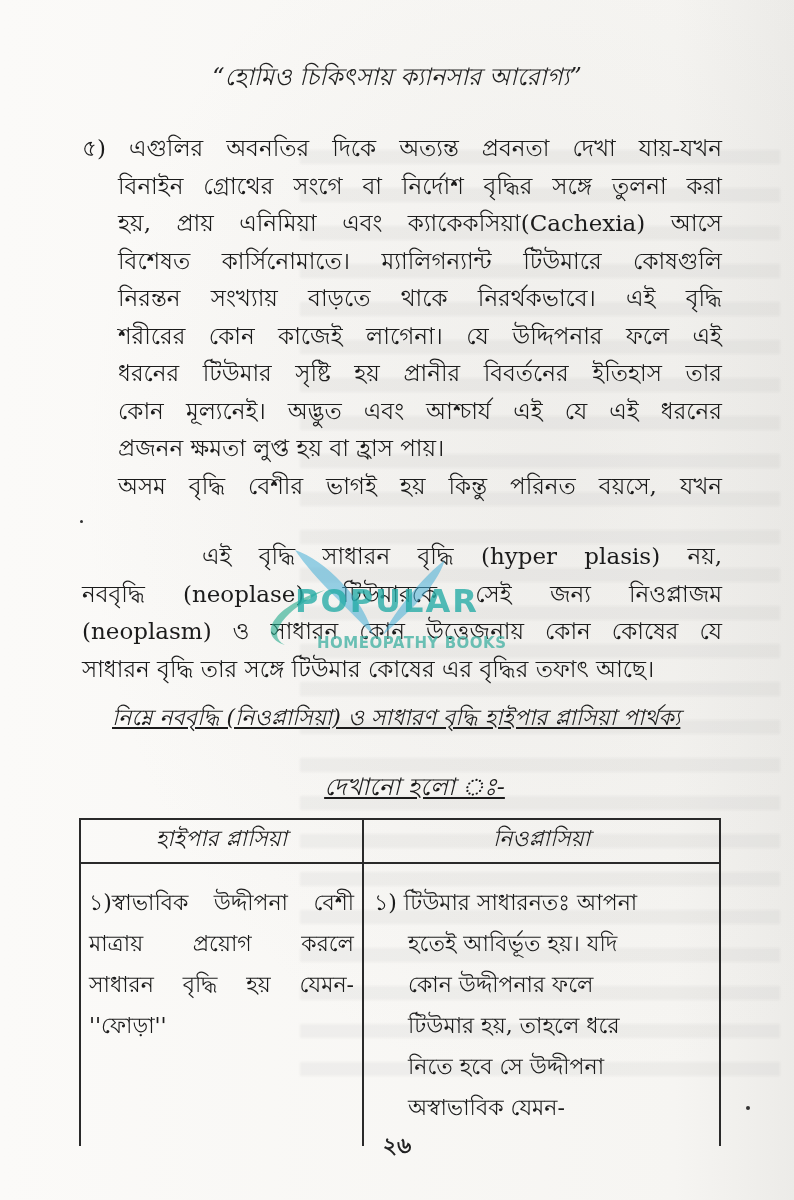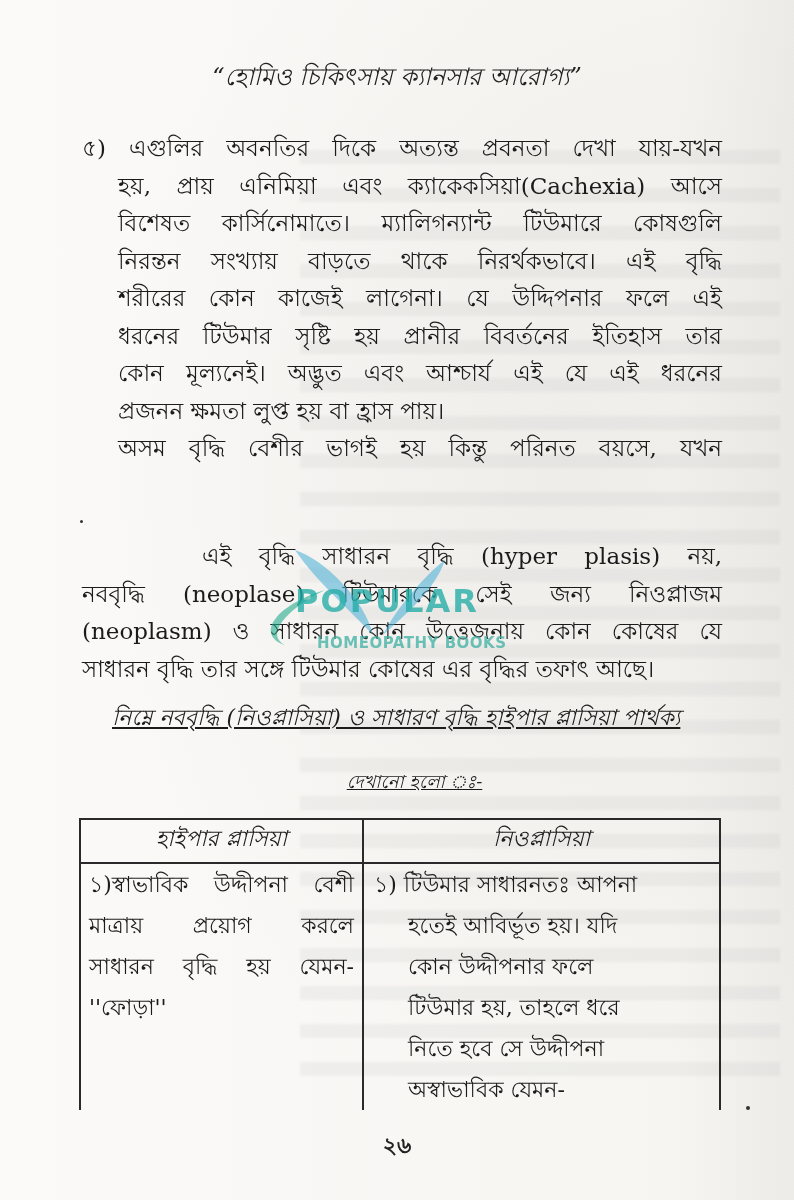--- a/index.html
+++ b/index.html
@@ -39,29 +39,29 @@
   .p6 .line { display: block; text-align: justify; text-align-last: justify; white-space: nowrap; }
   .p6 .first { padding-left: 120px; }
   .p6 .line.last { text-align-last: left; }
   .caption {
     position: absolute; left: 112px; top: 700px; width: 560px;
     font-size: 22px; font-style: italic; text-decoration: underline;
     white-space: nowrap; color: #1b1b1b;
   }
   .caption2 {
     position: absolute; left: 0; right: 0; top: 768px; text-align: center;
-    font-size: 18px; font-style: italic; text-decoration: underline; color: #1b1b1b; margin-left: 35px;
+    font-size: 24px; font-style: italic; text-decoration: underline; color: #1b1b1b; margin-left: 35px;
   }
   table.cmp {
     position: absolute; left: 79px; top: 818px; width: 642px;
     border-collapse: collapse; font-size: 22px; color: #1b1b1b;
   }
   table.cmp th, table.cmp td { border: 2px solid #2a2a2a; vertical-align: top; }
   table.cmp th { font-weight: normal; font-style: italic; height: 40px; text-align: center; margin-left: 44px; }
-  table.cmp td { border-bottom: none; height: 245px; line-height: 41px; padding: 0 8px; }
+  table.cmp td { border-bottom: none; height: 245px; line-height: 41px; padding: 18px 8px; }
   table.cmp td.c1 { width: 265px; }
   table.cmp td.c1 .line { display: block; text-align: justify; text-align-last: justify; white-space: nowrap; }
   table.cmp td.c1 .line.last { text-align-last: left; }
   table.cmp td.c2 { padding-left: 10px; }
   table.cmp td.c2 .line { display: block; white-space: nowrap; }
   table.cmp td.c2 .in { padding-left: 34px; }
   .pageno {
     position: absolute; left: 0; right: 0; top: 1128px; text-align: center;
     font-size: 22px; font-weight: bold; color: #222;
   }
@@ -81,20 +81,21 @@
 </head>
 <body>
 
 <div class="page">
   <div class="bleed"></div>
 
   <div class="running-head">“হোমিও চিকিৎসায় ক্যানসার আরোগ্য”</div>
 
   <div class="para p5">
     <span class="line">৫) এগুলির অবনতির দিকে অত্যন্ত প্রবনতা দেখা যায়-যখন</span>
+    <span class="line indent">বিনাইন গ্রোথের সংগে বা নির্দোশ বৃদ্ধির সঙ্গে তুলনা করা</span>
     <span class="line indent">হয়, প্রায় এনিমিয়া এবং ক্যাকেকসিয়া(Cachexia) আসে</span>
     <span class="line indent">বিশেষত কার্সিনোমাতে। ম্যালিগন্যান্ট টিউমারে কোষগুলি</span>
     <span class="line indent">নিরন্তন সংখ্যায় বাড়তে থাকে নিরর্থকভাবে। এই বৃদ্ধি</span>
     <span class="line indent">শরীরের কোন কাজেই লাগেনা। যে উদ্দিপনার ফলে এই</span>
     <span class="line indent">ধরনের টিউমার সৃষ্টি হয় প্রানীর বিবর্তনের ইতিহাস তার</span>
     <span class="line indent">কোন মূল্যনেই। অদ্ভুত এবং আশ্চার্য এই যে এই ধরনের</span>
     <span class="line indent last">প্রজনন ক্ষমতা লুপ্ত হয় বা হ্রাস পায়।</span>
     <span class="line indent">অসম বৃদ্ধি বেশীর ভাগই হয় কিন্তু পরিনত বয়সে, যখন</span>
   </div>
 

